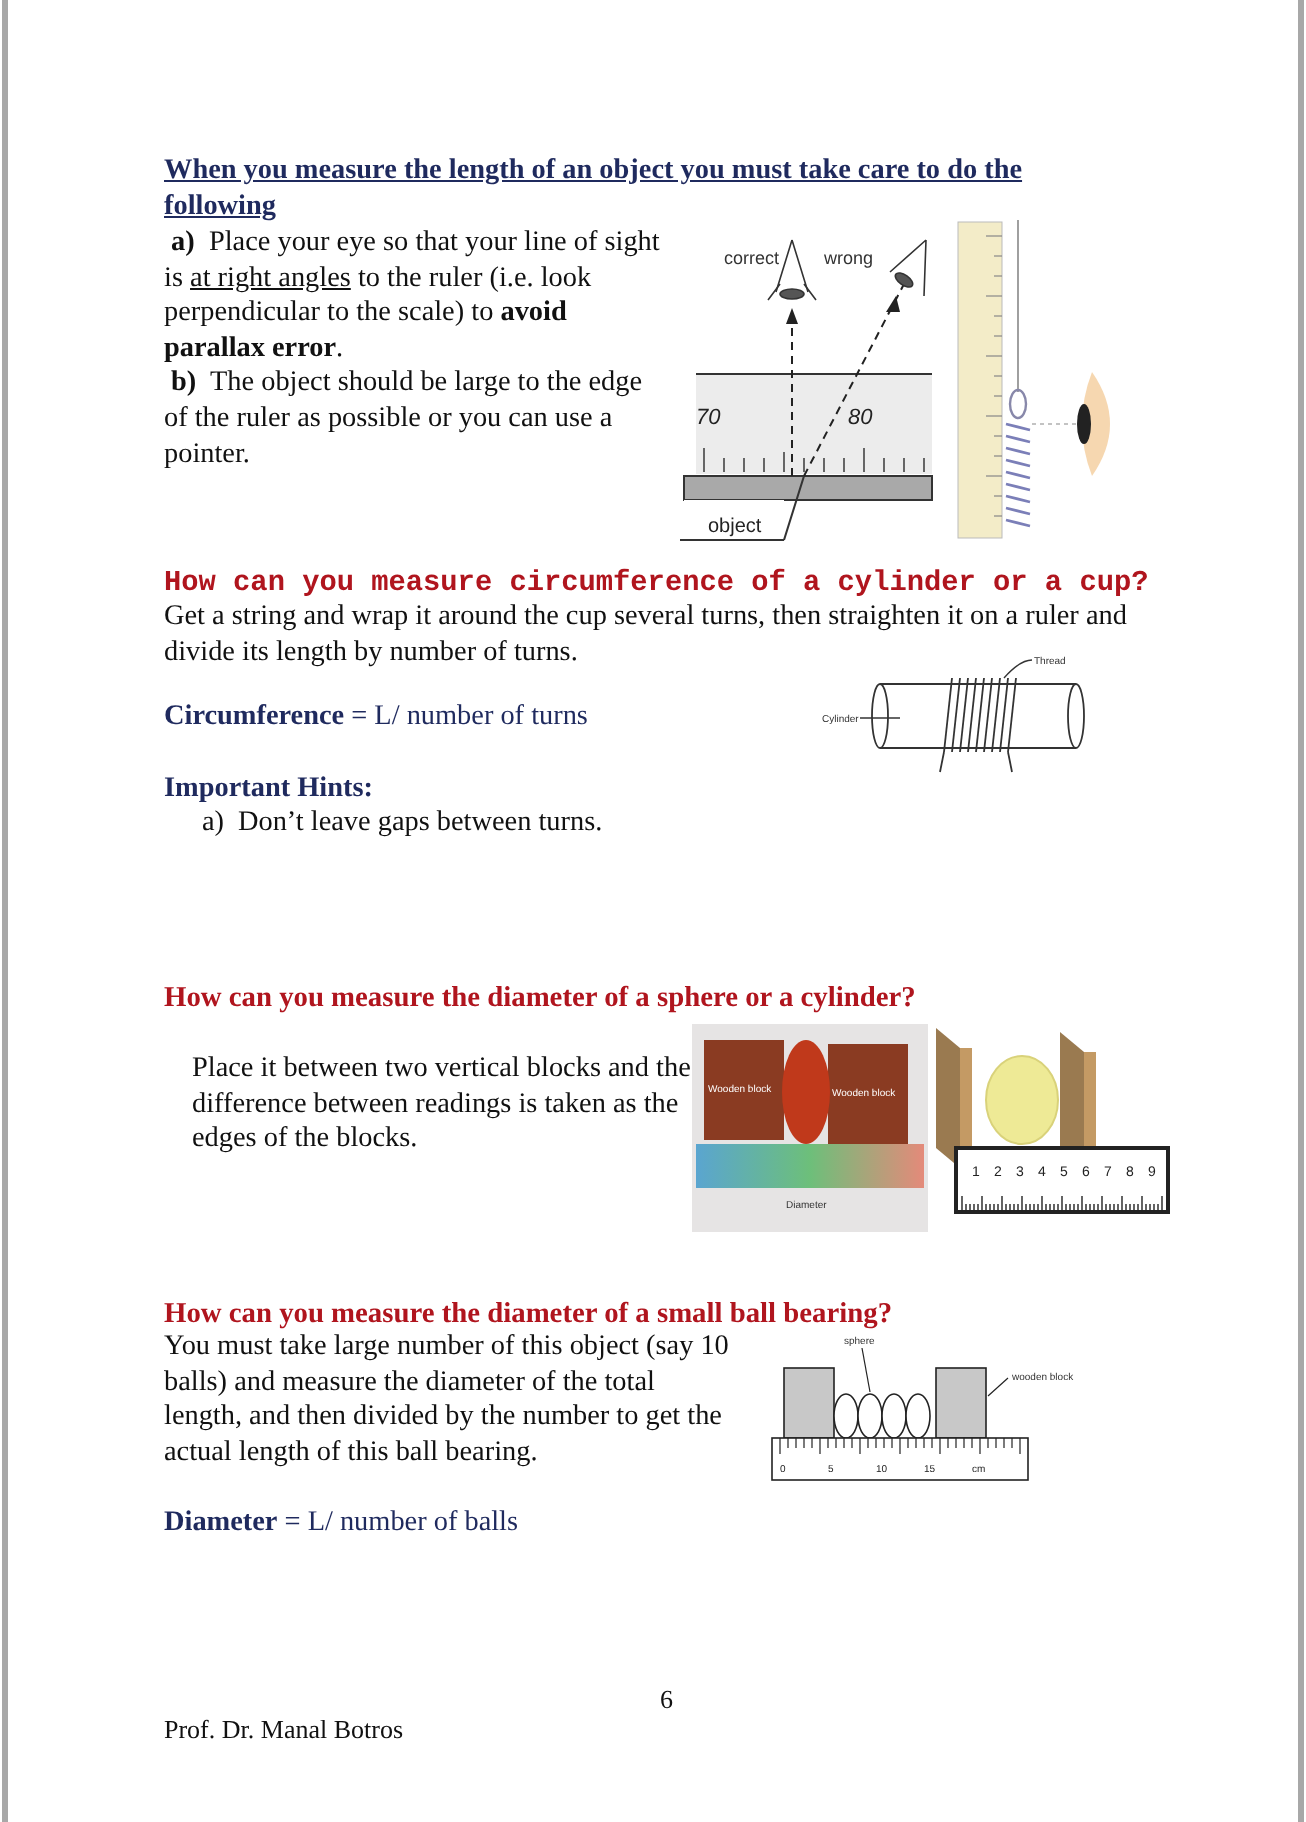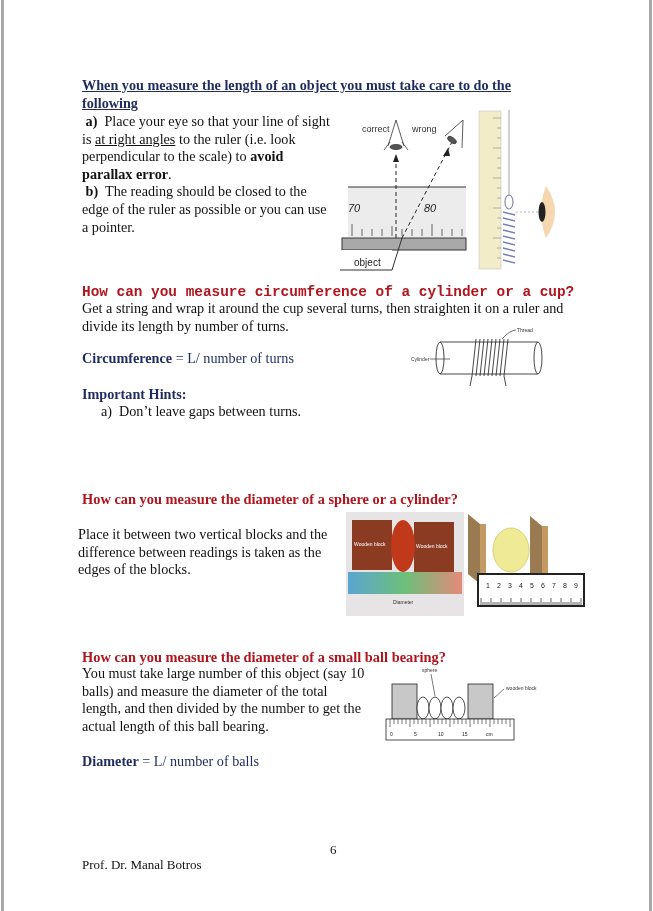--- a/index.html
+++ b/index.html
@@ -30,21 +30,21 @@
 
 <div class="abs h-main navy" style="left:82px; top:77px; width:480px;">When you measure the length of an object you must take care to do the following</div>
 
 <div class="abs txt" style="left:82px; top:113px; width:250px;">
   <div>
     &nbsp;<b>a)</b>&nbsp;
     <span>Place your eye so that your line of sight is </span><u>at right angles</u><span> to the ruler (i.e. look perpendicular to the scale) to </span><b>avoid parallax error</b><span>.</span>
   </div>
   <div>
     &nbsp;<b>b)</b>&nbsp;
-    <span>The reading should be closed to the edge of the ruler as possible or you can use a pointer.</span>
+    <span>The object should be large to the edge of the ruler as possible or you can use a pointer.</span>
   </div>
 </div>
 
 <svg class="abs" style="left:340px; top:112px;" width="135" height="160" viewBox="0 0 135 160">
   <rect x="8" y="75" width="118" height="50" fill="#ececec"></rect>
   <line x1="8" y1="75" x2="126" y2="75" stroke="#333" stroke-width="1"></line>
   <rect x="2" y="126" width="124" height="12" fill="#a9a9a9" stroke="#333" stroke-width="1"></rect>
   <text x="8" y="100" font-size="11" font-style="italic" fill="#222">70</text>
   <text x="84" y="100" font-size="11" font-style="italic" fill="#222">80</text>
   <g stroke="#444" stroke-width="0.8">
@@ -139,21 +139,21 @@
   <path d="M92,13 Q100,4 106,4" stroke="#333" stroke-width="0.7" fill="none"></path>
   <text x="107" y="6" font-size="5" fill="#333">Thread</text>
 </svg>
 
 <div class="abs txt navy" style="left:82px; top:386px;"><b>Important Hints:</b></div>
 <ol class="abs hints" style="left:101px; top:403px; width:470px;">
   <li><span class="lbl">a)</span><span>Don’t leave gaps between turns.</span></li>
 </ol>
 
 <div class="abs h-red red" style="left:82px; top:490px;">How can you measure the diameter of a sphere or a cylinder?</div>
-<div class="abs txt" style="left:78px; top:526px; width:250px;">Place it between two vertical blocks and the difference between readings is taken as the edges of the blocks.</div>
+<div class="abs txt" style="left:96px; top:526px; width:250px;">Place it between two vertical blocks and the difference between readings is taken as the edges of the blocks.</div>
 
 <svg class="abs" style="left:346px; top:512px;" width="118" height="104" viewBox="0 0 118 104">
   <rect x="0" y="0" width="118" height="104" fill="#e6e4e4"></rect>
   <rect x="6" y="8" width="40" height="50" fill="#8a3b22"></rect>
   <rect x="68" y="10" width="40" height="50" fill="#8a3b22"></rect>
   <ellipse cx="57" cy="34" rx="12" ry="26" fill="#c0391b"></ellipse>
   <text x="8" y="34" font-size="5" fill="#fff">Wooden block</text>
   <text x="70" y="36" font-size="5" fill="#fff">Wooden block</text>
   <defs>
       <linearGradient id="rg" x1="0" x2="1">

